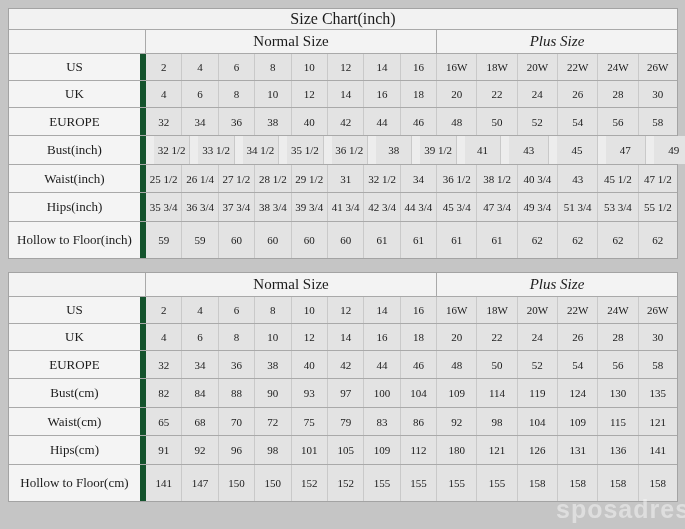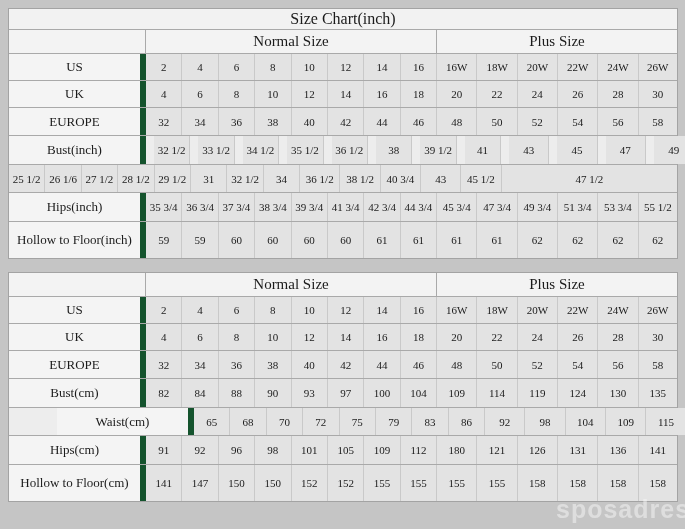--- a/index.html
+++ b/index.html
@@ -27,21 +27,21 @@
     display:flex; align-items:center; justify-content:center;
     overflow:hidden; white-space:nowrap;
   }
   .title-cell {
     flex:1; background:#f2f2f2; font-size:16px;
   }
   .lbl { background:#f3f3f3; }
   .group { font-size:15px; }
   .corner  { flex:0 0 137px; border-right:1px solid #a9a9a9; }
   .normal  { flex:0 0 291px; border-right:1px solid #a9a9a9; }
-  .plus    { flex:1; }
+  .plus    { flex:1;font-style:italic; }
   .rowlabel {
     flex:0 0 137px; font-size:13px;
     border-right:6px solid #14532d; background:#f4f4f4;
   }
   .val {
     flex:0 0 36.4px; font-size:11px;
     background:#e3e3e3; border-right:1px solid #c9c9c9;
   }
   .val.wide { flex:0 0 40.3px; }
   .t-row > .cell:last-child { flex:1; border-right:none; }
@@ -127,22 +127,23 @@
       <div class="cell val">39 1/2</div>
       <div class="cell val">41</div>
       <div class="cell val wide">43</div>
       <div class="cell val wide">45</div>
       <div class="cell val wide">47</div>
       <div class="cell val wide">49</div>
       <div class="cell val wide">51</div>
       <div class="cell val wide">53</div>
     </div>
     <div class="t-row data-row" style="height: 28px;">
+      <div class="cell lbl rowlabel">Waist(inch)</div>
       <div class="cell val">25 1/2</div>
-      <div class="cell val">26 1/6</div>
+      <div class="cell val">26 1/4</div>
       <div class="cell val">27 1/2</div>
       <div class="cell val">28 1/2</div>
       <div class="cell val">29 1/2</div>
       <div class="cell val">31</div>
       <div class="cell val">32 1/2</div>
       <div class="cell val">34</div>
       <div class="cell val wide">36 1/2</div>
       <div class="cell val wide">38 1/2</div>
       <div class="cell val wide">40 3/4</div>
       <div class="cell val wide">43</div>
@@ -251,21 +252,21 @@
       <div class="cell val">97</div>
       <div class="cell val">100</div>
       <div class="cell val">104</div>
       <div class="cell val wide">109</div>
       <div class="cell val wide">114</div>
       <div class="cell val wide">119</div>
       <div class="cell val wide">124</div>
       <div class="cell val wide">130</div>
       <div class="cell val wide">135</div>
     </div>
-    <div class="t-row data-row" style="height: 28px; padding-left: 48px;">
+    <div class="t-row data-row" style="height: 28px;">
       <div class="cell lbl rowlabel">Waist(cm)</div>
       <div class="cell val">65</div>
       <div class="cell val">68</div>
       <div class="cell val">70</div>
       <div class="cell val">72</div>
       <div class="cell val">75</div>
       <div class="cell val">79</div>
       <div class="cell val">83</div>
       <div class="cell val">86</div>
       <div class="cell val wide">92</div>

